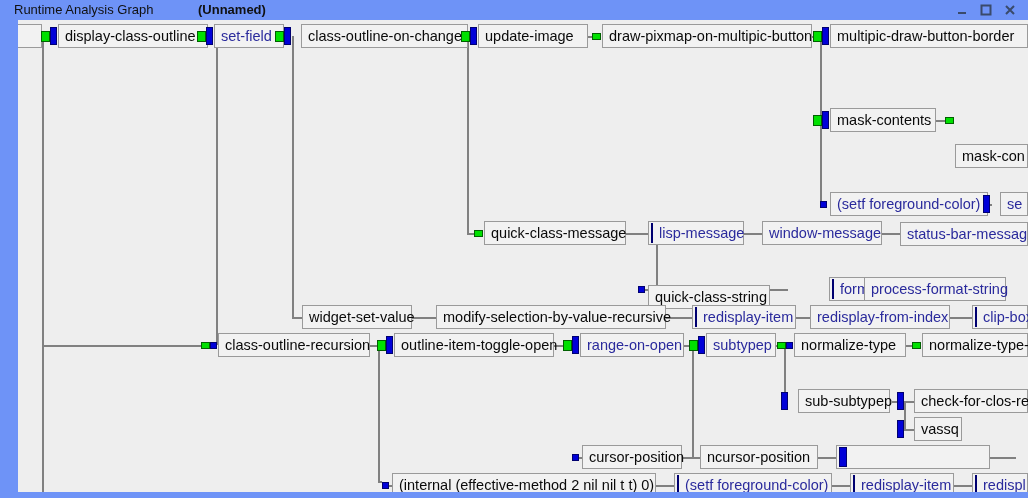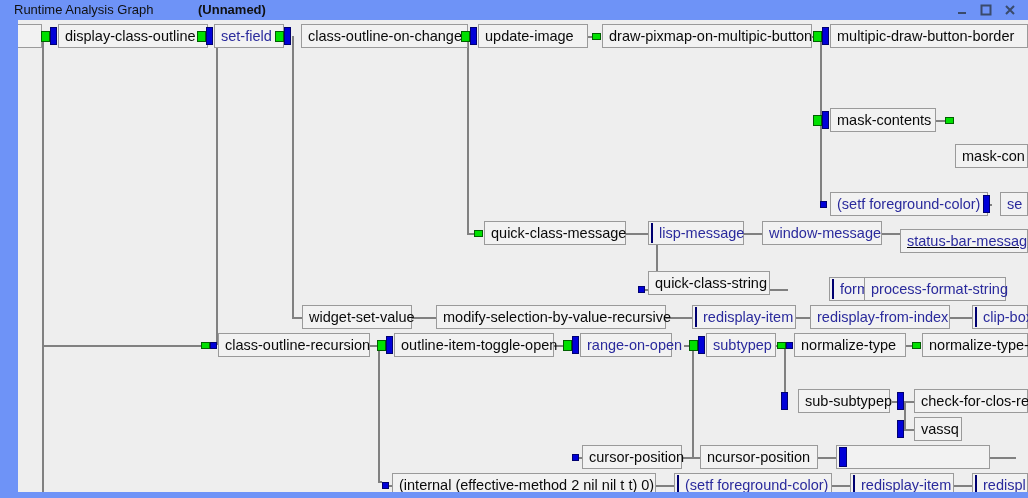--- a/index.html
+++ b/index.html
@@ -231,24 +231,24 @@
         <div class="mk" style="left: 456px; top: 201px;">
           <span class="gsm"></span>
         </div>
         <div class="node blue" style="left: 630px; top: 201px; width: 96px;">
           <span class="inbar"></span>
           <span class="lbl">lisp-message</span>
         </div>
         <div class="node blue" style="left: 744px; top: 201px; width: 120px;">
           <span class="lbl">window-message</span>
         </div>
-        <div class="node blue" style="left: 882px; top: 209px; width: 128px; text-decoration: underline;">
+        <div class="node blue" style="left: 882px; top: 202px; width: 128px;">
           <span class="lbl">status-bar-messag</span>
         </div>
-        <div class="node black" style="left: 630px; top: 251px; width: 122px; text-align: center;">
+        <div class="node black" style="left: 630px; top: 265px; width: 122px; text-align: center;">
           <span class="lbl">quick-class-string</span>
         </div>
         <div class="mk" style="left: 620px; top: 257px;">
           <span class="bsm"></span>
         </div>
         <div class="node blue" style="left: 770px; top: 257px; width: 58px; margin-left: 41px;">
           <span class="inbar"></span>
           <span class="lbl">format</span>
         </div>
         <div class="node blue" style="left: 846px; top: 257px; width: 142px;">
@@ -278,21 +278,21 @@
           <span class="gsm"></span>
           <span class="bsm"></span>
         </div>
         <div class="node black" style="left: 376px; top: 313px; width: 160px;">
           <span class="lbl">outline-item-toggle-open</span>
         </div>
         <div class="mk" style="left: 359px; top: 313px;">
           <span class="g"></span>
           <span class="b"></span>
         </div>
-        <div class="node blue" style="left: 562px; top: 313px; width: 92px; text-align: right;">
+        <div class="node blue" style="left: 562px; top: 313px; width: 104px; text-align: right;">
           <span class="lbl">range-on-open</span>
         </div>
         <div class="mk" style="left: 545px; top: 313px;">
           <span class="g"></span>
           <span class="b"></span>
         </div>
         <div class="node blue" style="left: 688px; top: 313px; width: 70px;">
           <span class="lbl">subtypep</span>
         </div>
         <div class="mk" style="left: 671px; top: 313px;">

